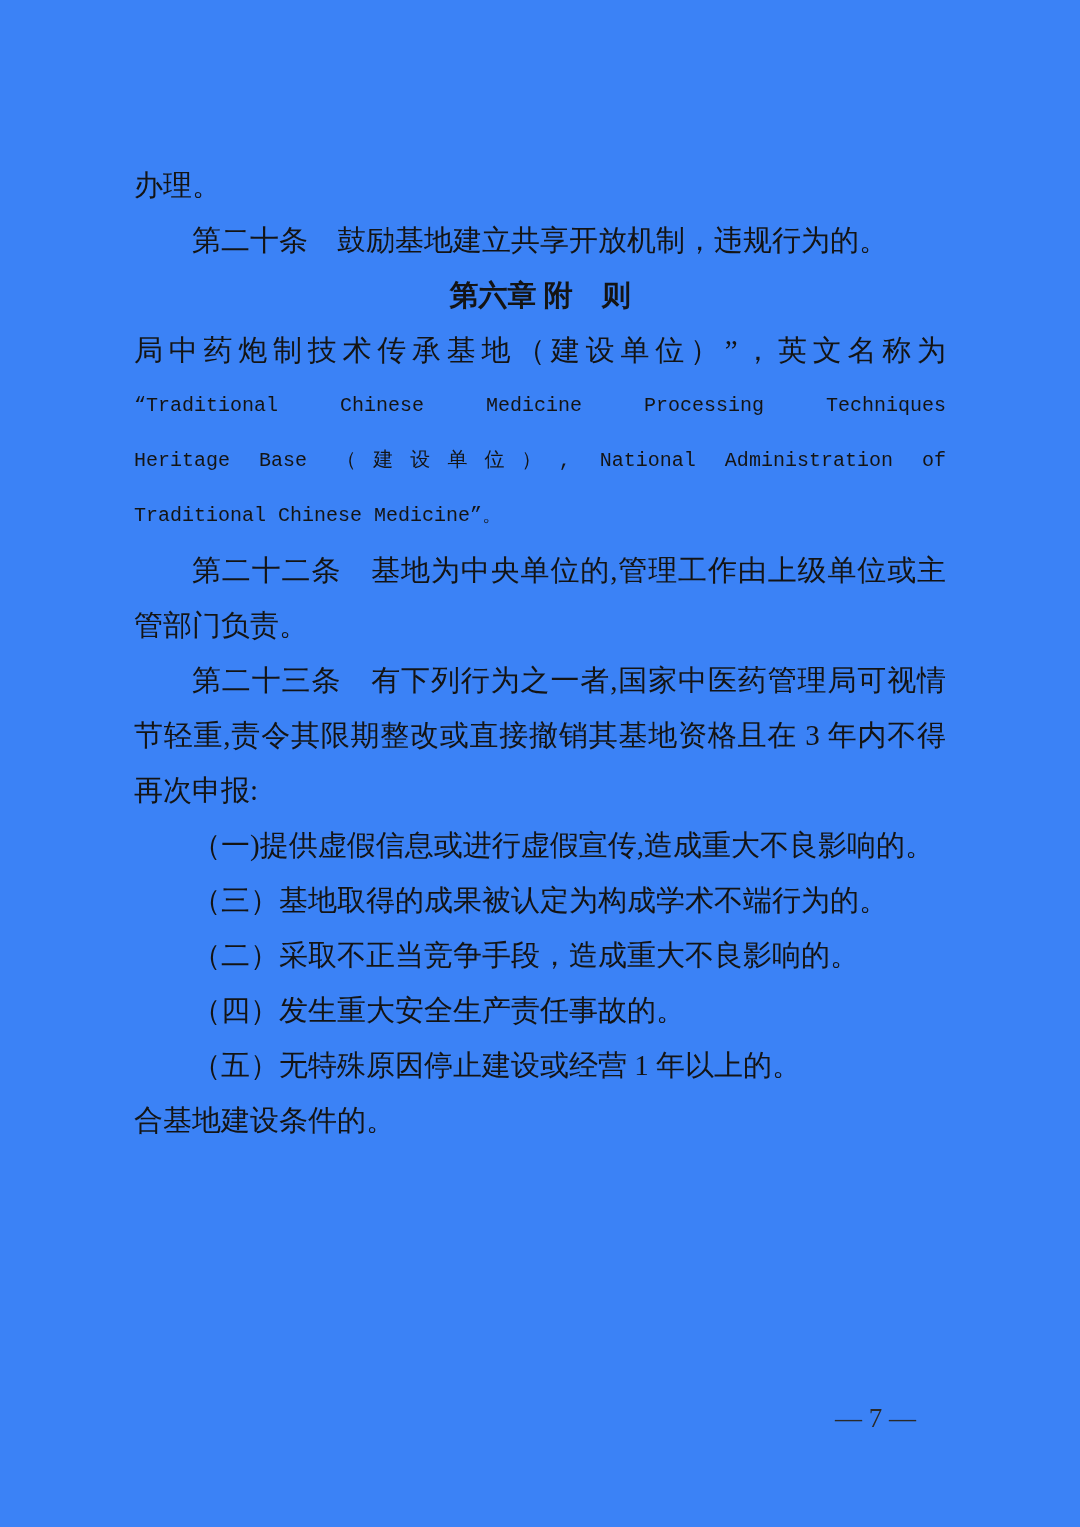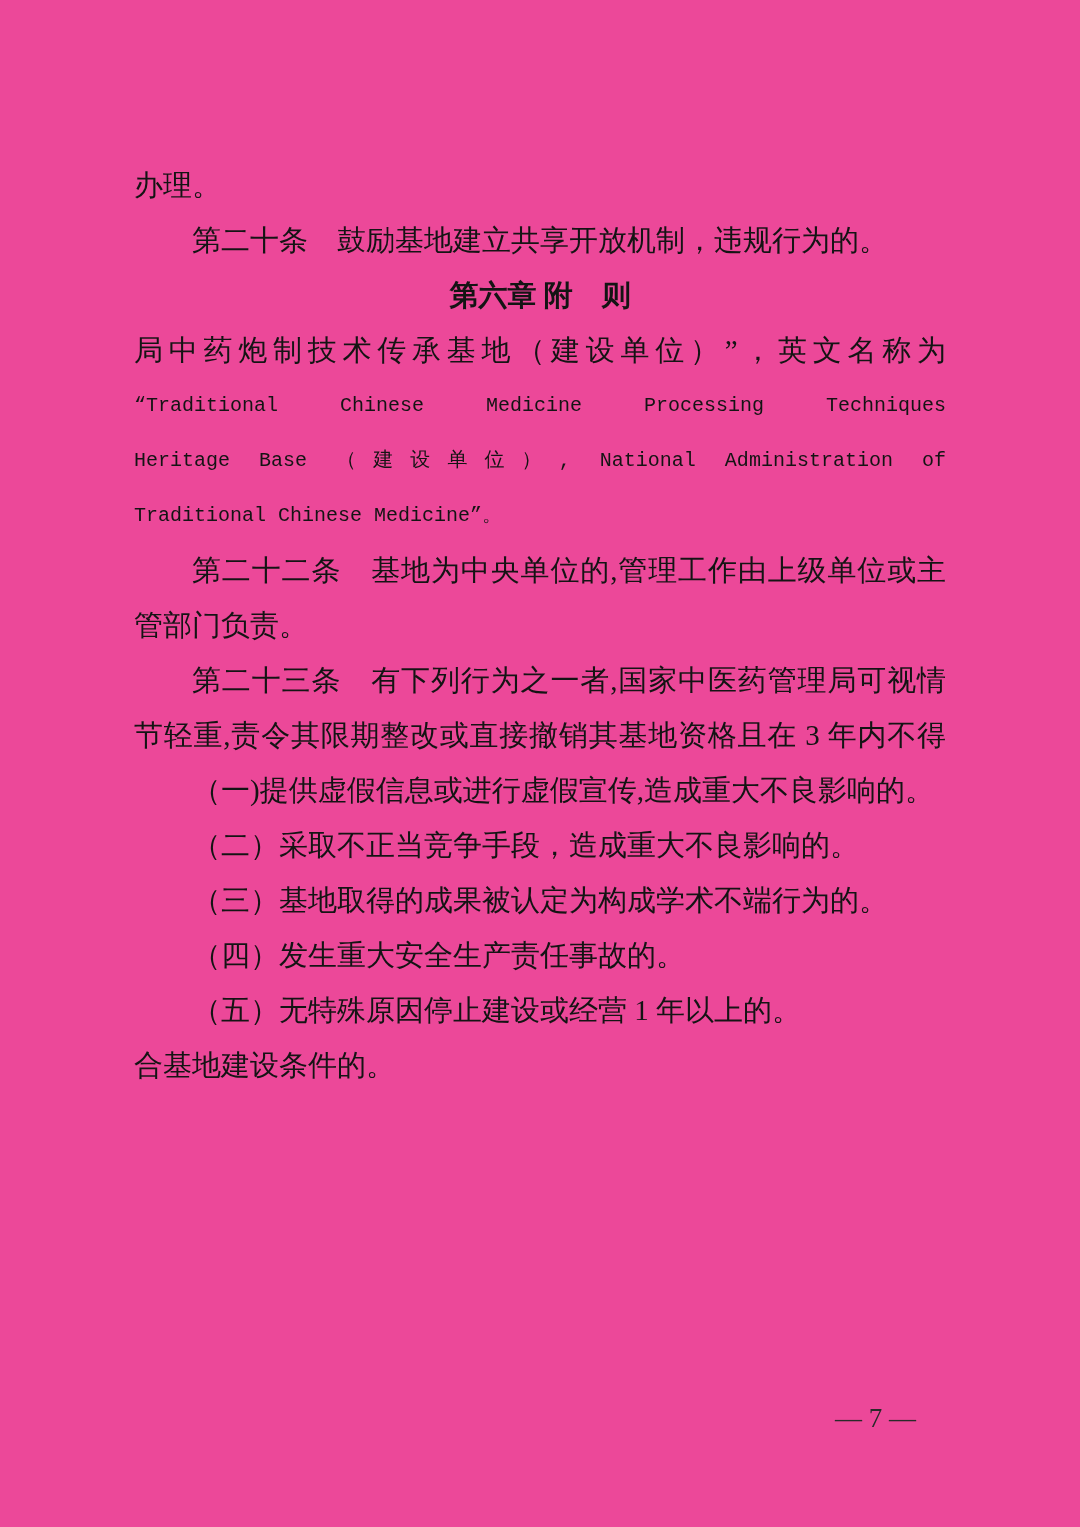--- a/index.html
+++ b/index.html
@@ -11,21 +11,21 @@
     height: 1527px;
     background: #ffffff;
     position: relative;
     overflow: hidden;
     font-family: "Liberation Serif", "DejaVu Serif", serif;
     color: #141414;
   }
   .page {
     position: absolute;
     inset: 0;
-    background: #ec4899;
+    background: #3b82f6;
   }
   .content {
     position: absolute;
     left: 134px;
     top: 158px;
     width: 812px;
   }
   .line {
     font-size: 29px;
     line-height: 55px;
@@ -83,26 +83,27 @@
     <div class="line latin">Traditional Chinese Medicine”。</div>
 
     <div class="line indent just"><span class="b">第二十二条</span><span>　基地为中央单位的,管理工作由上级单位或主</span></div>
 
     <div class="line">管部门负责。</div>
 
     <div class="line indent just"><span class="b">第二十三条</span><span>　有下列行为之一者,国家中医药管理局可视情</span></div>
 
     <div class="line just">节轻重,责令其限期整改或直接撤销其基地资格且在 3 年内不得</div>
 
+    <div class="line">再次申报:</div>
 
     <div class="line indent">（一)提供虚假信息或进行虚假宣传,造成重大不良影响的。</div>
 
+    <div class="line indent">（三）基地取得的成果被认定为构成学术不端行为的。</div>
+
     <div class="line indent">（二）采取不正当竞争手段，造成重大不良影响的。</div>
-
-    <div class="line indent">（三）基地取得的成果被认定为构成学术不端行为的。</div>
 
     <div class="line indent">（四）发生重大安全生产责任事故的。</div>
 
     <div class="line indent">（五）无特殊原因停止建设或经营 1 年以上的。</div>
 
 
 
     <div class="line">合基地建设条件的。</div>
 
 

